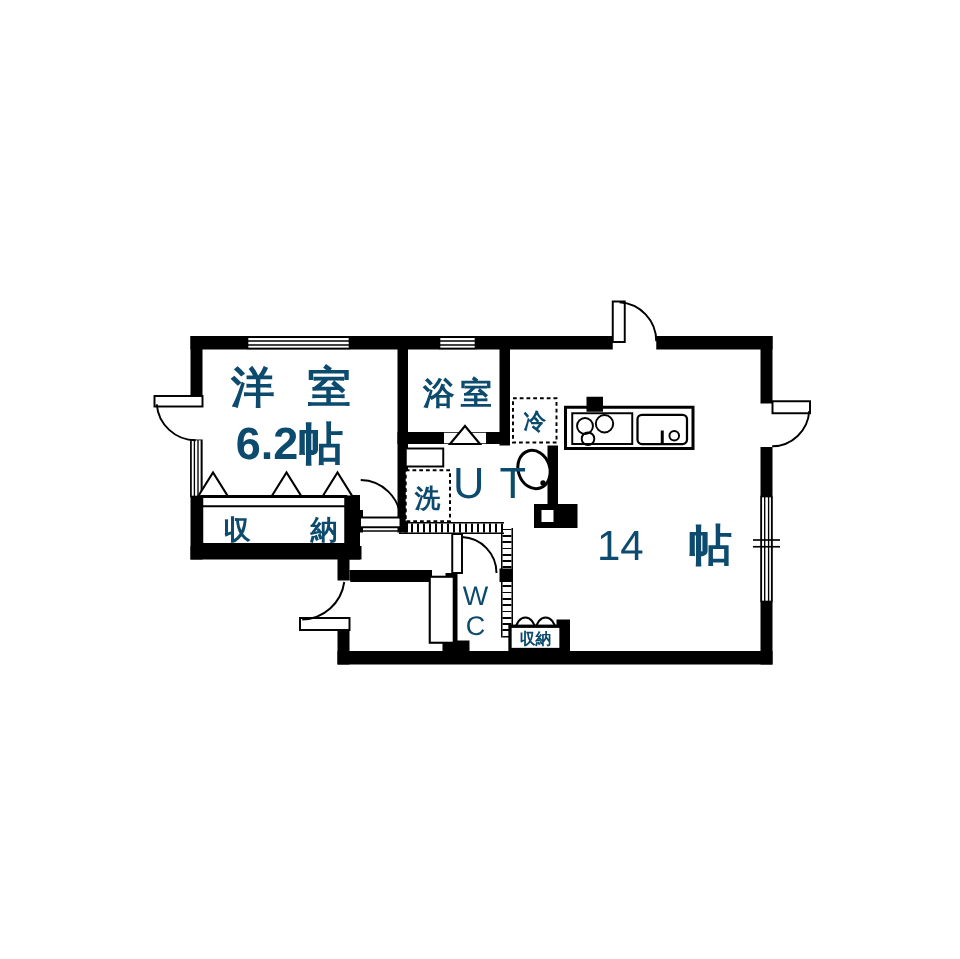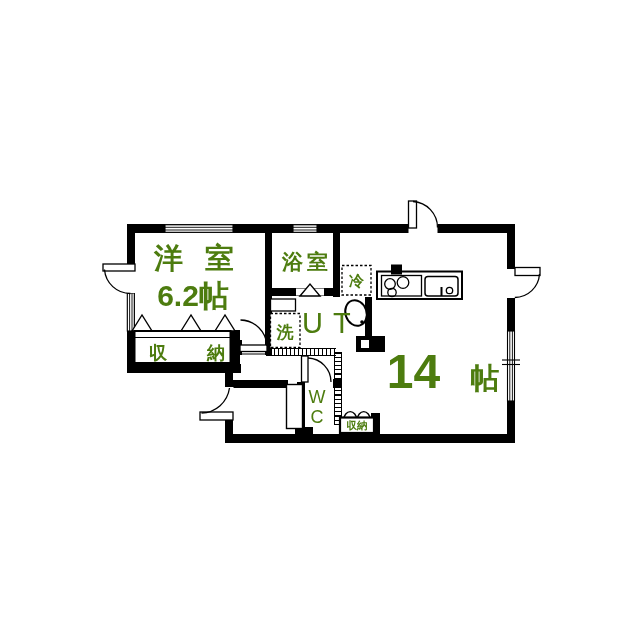--- a/index.html
+++ b/index.html
@@ -7,28 +7,28 @@
          font-family:"Liberation Sans",sans-serif;}
   .w{position:absolute;background:#000;}
   .notch{position:absolute;background:#fff;}
   .band-h{position:absolute;height:8px;
     background:repeating-linear-gradient(90deg,#000 0 1.2px,transparent 1.2px 4px);
     border-top:1.3px solid #000;border-bottom:1.3px solid #000;box-sizing:border-box;}
   .band-v{position:absolute;width:8px;
     background:repeating-linear-gradient(0deg,#000 0 1.2px,transparent 1.2px 4.2px);
     border-left:1.3px solid #000;border-right:1.3px solid #000;box-sizing:border-box;}
   svg#overlay{position:absolute;left:0;top:0;z-index:5;}
-  .lbl{position:absolute;color:#4d7c0f;white-space:nowrap;z-index:10;}
+  .lbl{position:absolute;color:#0c4a6e;white-space:nowrap;z-index:10;}
   #lbl-western{left:145px;top:239px;width:120px;text-align:center;font-size:29px;font-weight:700;letter-spacing:22px;}
   #lbl-western-area{left:133px;top:276px;width:120px;text-align:center;font-size:30px;font-weight:700;}
   #lbl-bath{left:272px;top:248px;width:66px;text-align:center;font-size:21px;font-weight:700;letter-spacing:4px;text-indent:4px;}
   #lbl-ut{left:292px;top:307px;width:64px;text-align:left;font-size:29px;font-weight:400;letter-spacing:10px;text-indent:10px;}
   #lbl-ldk{left:388px;top:308px;width:110px;text-align:center;font-size:35px;font-weight:400;letter-spacing:9px;text-indent:9px;}
   #lbl-ldk-area{left:388px;top:344px;width:110px;display:flex;justify-content:center;align-items:baseline;gap:30px;}
-  #lbl-ldk-area .v{font-size:48px;font-weight:700;}
+  #lbl-ldk-area .v{font-size:28px;font-weight:400;}
   #lbl-ldk-area .u{font-size:29px;font-weight:700;}
   #lbl-entrance{left:233px;top:394px;width:70px;text-align:center;font-size:19px;font-weight:700;letter-spacing:6px;text-indent:6px;}
   #lbl-wc{left:303px;top:387px;width:28px;text-align:center;font-size:18px;line-height:20px;font-weight:400;}
   #lbl-closet{left:133px;top:341px;width:98px;font-size:18px;font-weight:700;letter-spacing:40px;padding-left:16px;box-sizing:border-box;}
   #lbl-small-closet{left:340px;top:419px;width:34px;text-align:center;font-size:10.5px;font-weight:700;}
   #lbl-fridge{left:342px;top:272px;width:29px;text-align:center;font-size:15px;font-weight:700;}
   #lbl-washer{left:270px;top:321px;width:30px;text-align:center;font-size:17px;font-weight:700;}
 </style>
 </head>
 <body>

